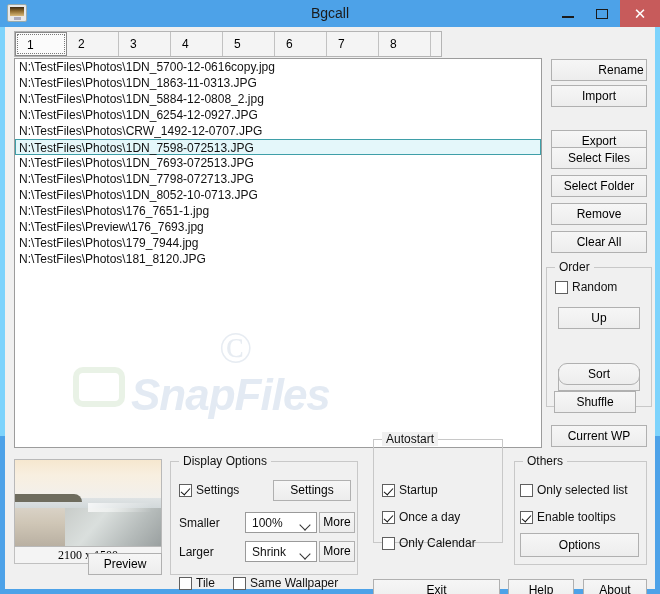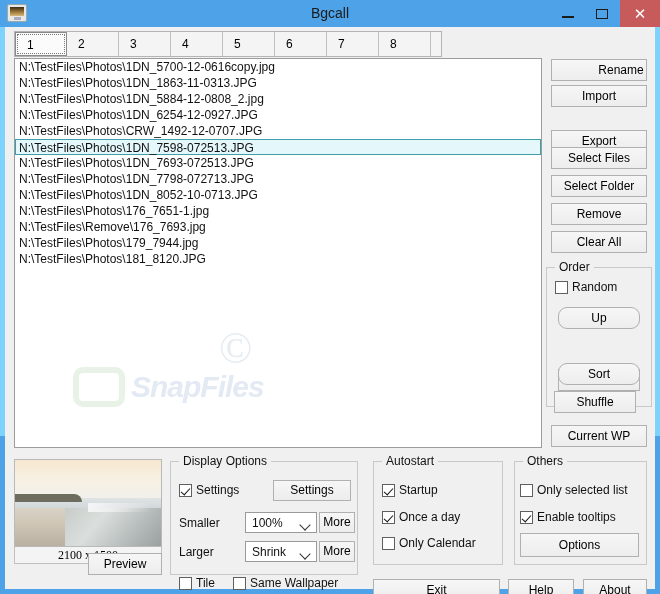--- a/index.html
+++ b/index.html
@@ -81,21 +81,21 @@
   }
   #wm-c{
     position:absolute;left:152px;top:-4px;font-size:44px;color:#e7ecf2;
     font-family:"Liberation Serif", serif;line-height:44px;
   }
   #wm-logo{
     position:absolute;left:6px;top:36px;width:52px;height:40px;
     border:6px solid #e9f2e6;border-radius:10px;box-sizing:border-box;
   }
   #wm-text{
-    position:absolute;left:64px;top:36px;font-size:30px;font-style:italic;
+    position:absolute;left:64px;top:44px;font-size:44px;font-style:italic;
     font-weight:bold;color:#e3eaf3;line-height:40px;letter-spacing:-1px;
   }
   
   .btn{
     position:absolute;box-sizing:border-box;
     background:linear-gradient(#f6f6f6,#ededed);
     border:1px solid #b0b0b0;
     font-size:12px;color:#000;text-align:center;cursor:default;
     font-family:"Liberation Sans", sans-serif;
   }
@@ -195,21 +195,21 @@
       <div class="lrow">N:\TestFiles\Photos\1DN_5700-12-0616copy.jpg</div>
         <div class="lrow">N:\TestFiles\Photos\1DN_1863-11-0313.JPG</div>
         <div class="lrow">N:\TestFiles\Photos\1DN_5884-12-0808_2.jpg</div>
         <div class="lrow">N:\TestFiles\Photos\1DN_6254-12-0927.JPG</div>
         <div class="lrow">N:\TestFiles\Photos\CRW_1492-12-0707.JPG</div>
         <div class="lrow sel">N:\TestFiles\Photos\1DN_7598-072513.JPG</div>
         <div class="lrow">N:\TestFiles\Photos\1DN_7693-072513.JPG</div>
         <div class="lrow">N:\TestFiles\Photos\1DN_7798-072713.JPG</div>
         <div class="lrow">N:\TestFiles\Photos\1DN_8052-10-0713.JPG</div>
         <div class="lrow">N:\TestFiles\Photos\176_7651-1.jpg</div>
-        <div class="lrow">N:\TestFiles\Remove\176_7693.jpg</div>
+        <div class="lrow">N:\TestFiles\Preview\176_7693.jpg</div>
         <div class="lrow">N:\TestFiles\Photos\179_7944.jpg</div>
         <div class="lrow">N:\TestFiles\Photos\181_8120.JPG</div>
         <div id="watermark">
         <div id="wm-c">©</div>
         <div id="wm-logo"></div>
         <div id="wm-text">SnapFiles</div>
       </div>
     </div>
 
     <div class="btn" style="left:546px;top:32px;width:96px;height:22px;line-height:20px;padding-left:44px;">Rename List</div>
@@ -220,21 +220,21 @@
     <div class="btn" style="left:546px;top:176px;width:96px;height:22px;line-height:20px;">Remove</div>
     <div class="btn" style="left:546px;top:204px;width:96px;height:22px;line-height:20px;">Clear All</div>
 
     <div class="group" style="left:541px;top:240px;width:106px;height:140px;">
       <span class="gtitle">Order</span>
     </div>
     <div class="cbx" style="left:550px;top:253px;">
       <span class="box"></span>
       <span class="lbl">Random</span>
     </div>
-    <div class="btn" style="left:553px;top:280px;width:82px;height:22px;line-height:20px;border-radius:9px;">Up</div>
+    <div class="btn" style="left:553px;top:280px;width:82px;height:22px;line-height:20px;">Up</div>
     <div class="btn" style="left:553px;top:308px;width:82px;height:22px;line-height:20px;margin-top:34px;">Down</div>
     <div class="btn" style="left:553px;top:336px;width:82px;height:22px;line-height:20px;border-radius:9px;">Sort</div>
     <div class="btn" style="left:549px;top:364px;width:82px;height:22px;line-height:20px;">Shuffle</div>
 
     <div class="btn" style="left:546px;top:398px;width:96px;height:22px;line-height:20px;">Current WP</div>
 
     <div id="preview-box">
       <div id="thumb">
         <div class="sky"></div>
           <div class="sea"></div>
@@ -272,21 +272,21 @@
 
     <div class="cbx" style="left:174px;top:549px;">
       <span class="box"></span>
       <span class="lbl">Tile</span>
     </div>
     <div class="cbx" style="left:228px;top:549px;">
       <span class="box"></span>
       <span class="lbl">Same Wallpaper</span>
     </div>
 
-    <div class="group" style="left:368px;top:434px;width:130px;height:104px;">
+    <div class="group" style="left:368px;top:412px;width:130px;height:104px;">
       <span class="gtitle">Autostart</span>
     </div>
     <div class="cbx" style="left:377px;top:456px;">
       <span class="box on"></span>
       <span class="lbl">Startup</span>
     </div>
     <div class="cbx" style="left:377px;top:483px;">
       <span class="box on"></span>
       <span class="lbl">Once a day</span>
     </div>

